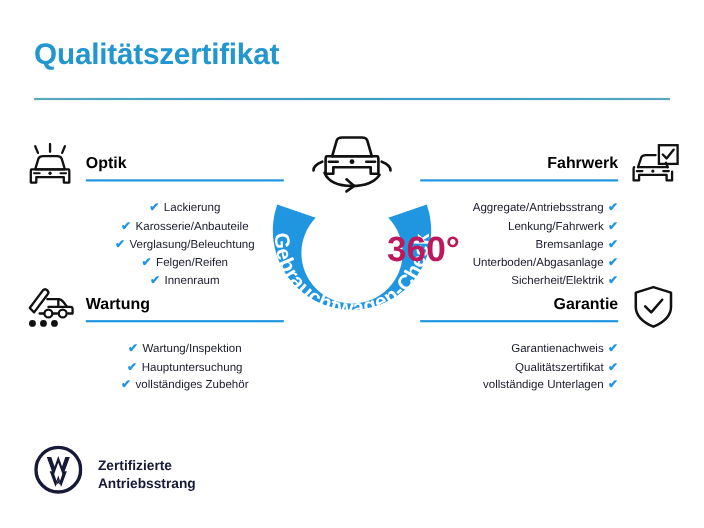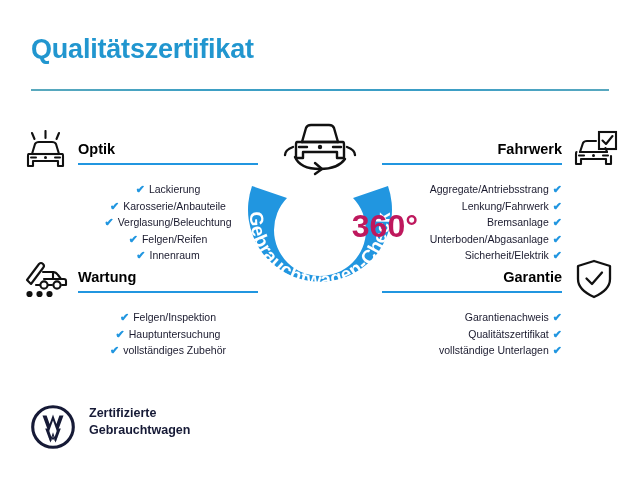--- a/index.html
+++ b/index.html
@@ -138,21 +138,21 @@
     width: 90px;
     height: 62px;
   }
 
   
   #vw-block {
     position: absolute;
     left: 31px;
     top: 405px;
     display: flex;
-    align-items: flex-start;
+    align-items: flex-end;
   }
   #vw-mark { width: 44px; height: 44px; }
   #vw-text {
     margin-left: 14px;
     font-size: 12.5px;
     font-weight: bold;
     color: #161a36;
     line-height: 17px;
     white-space: nowrap;
   }
@@ -218,21 +218,21 @@
           <circle cx="17.5" cy="36" r="3.1" fill="#111"></circle>
           <circle cx="27.5" cy="36" r="3.1" fill="#111"></circle>
         </svg>
       </div>
       <div class="head-text-wrap">
         <div class="head-title">Wartung</div>
         <div class="head-rule"></div>
       </div>
     </div>
     <ul class="items">
-      <li class="item"><span class="check">✔</span><span>Felgen/Inspektion</span></li>
+      <li class="item"><span class="check">✔</span><span>Wartung/Inspektion</span></li>
       <li class="item"><span class="check">✔</span><span>Hauptuntersuchung</span></li>
       <li class="item"><span class="check">✔</span><span>vollständiges Zubehör</span></li>
     </ul>
   </div>
 
   <div class="quad right" id="quad-technik">
     <div class="quad-head">
       <div class="icon-box">
         <svg viewBox="0 0 48 42" width="48" height="42">
           <g fill="none" stroke="#111" stroke-width="2.1" stroke-linejoin="round" stroke-linecap="round">
@@ -326,17 +326,17 @@
         <path d="M11.5 10.5 L15.6 10.5 L18.6 19 L22 9.6 L25.4 19 L28.4 10.5 L32.5 10.5
                  L26.3 27.5 L23.2 18.8 L22 15.6 L20.8 18.8 L17.7 27.5 Z" fill="#161a36"></path>
         <path d="M16.6 29.2 L19.6 37.2 L22 30.6 L24.4 37.2 L27.4 29.2 L24.4 36.6
                  L22 34.0 L19.6 36.6 Z" fill="#161a36"></path>
         <path d="M14.2 23.5 L19.4 37.6 L22 30.6 L24.6 37.6 L29.8 23.5 L26.6 23.5
                  L23.6 32.0 L22 27.2 L20.4 32.0 L17.4 23.5 Z" fill="#161a36"></path>
       </svg>
     </div>
     <div id="vw-text">
       <div>Zertifizierte</div>
-      <div>Gebrauchtwagen</div>
+      <div>Antriebsstrang</div>
     </div>
   </div>
 
 </div>
 
 </body></html>

